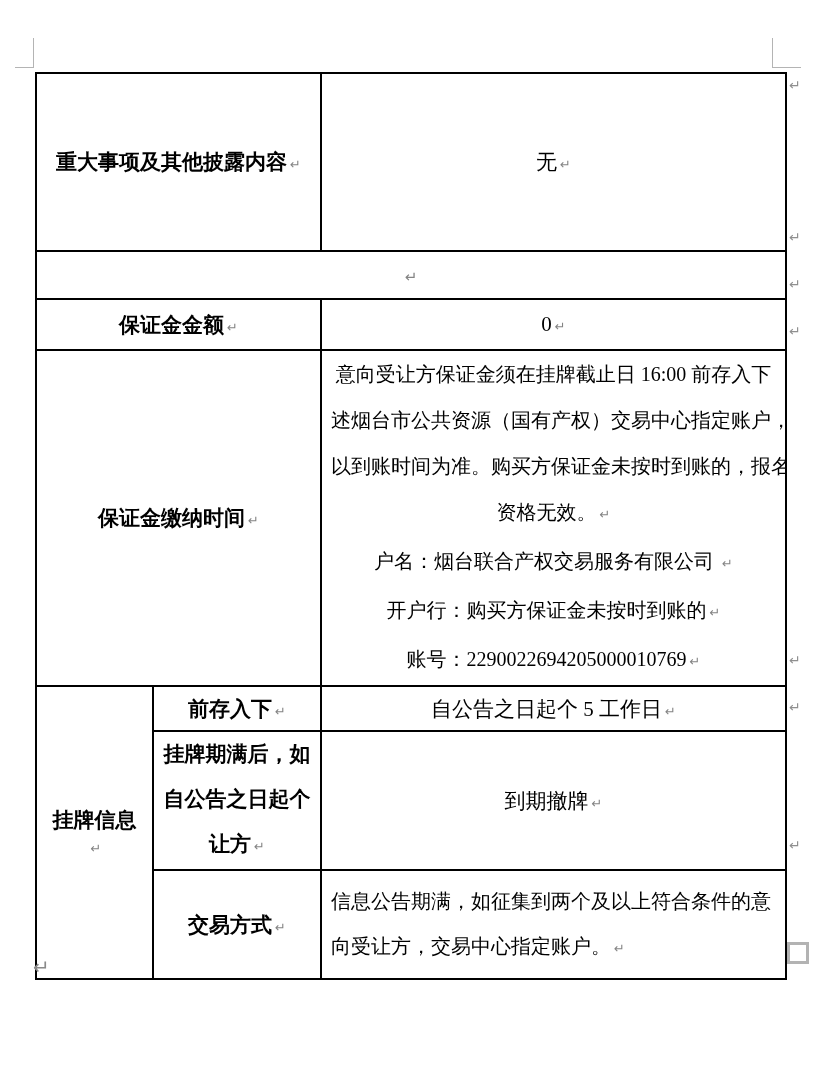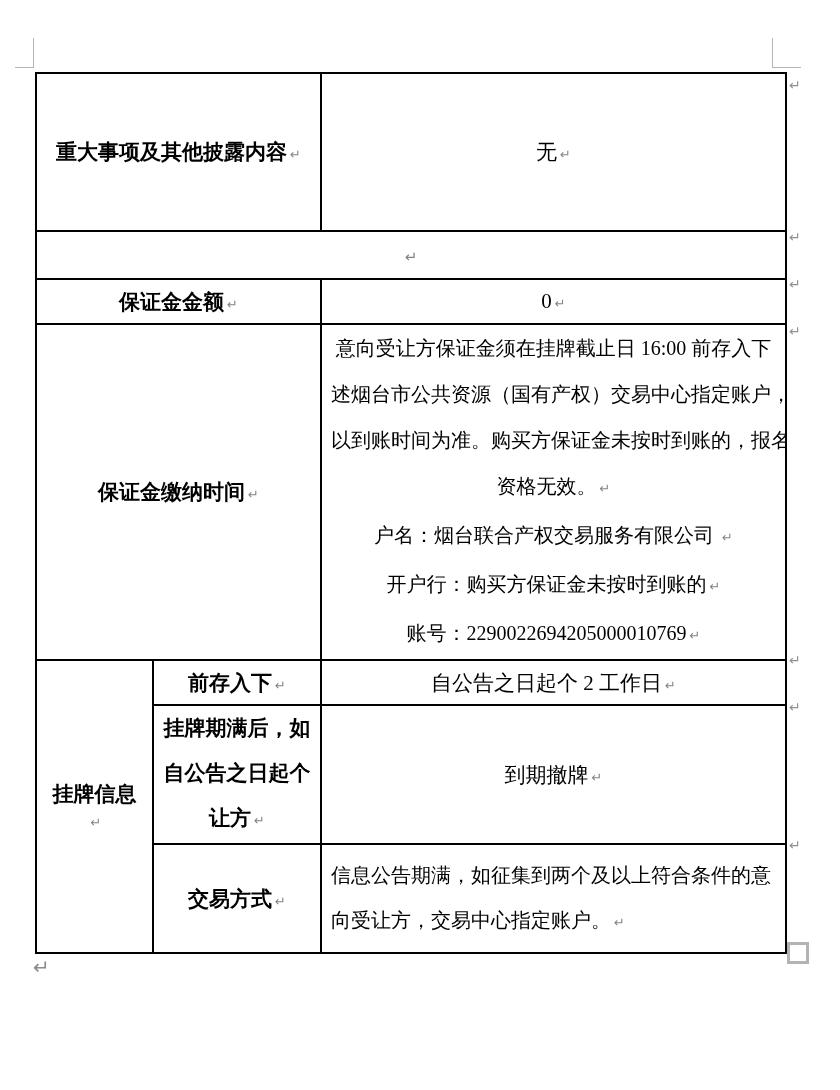--- a/index.html
+++ b/index.html
@@ -38,23 +38,23 @@
   }
   td.longcell{
     font-size:20px;
     vertical-align:middle;
   }
   .longcell .ln{line-height:46px;text-align:center;white-space:pre;}
   td.linescell{font-size:20px;vertical-align:middle;}
   .linescell .ln{line-height:45px;text-align:left;white-space:pre;}
   .lbl .ln{line-height:45px;text-align:center;white-space:pre;}
 
-  tr.r1{height:158px;}
+  tr.r1{height:178px;}
   tr.r2{height:48px;}
-  tr.r3{height:45px;margin-left:28px;}
+  tr.r3{height:51px;margin-left:28px;}
   tr.r4{height:331px;}
   tr.r5{height:45px;}
   tr.r6{height:139px;margin-left:28px;}
   tr.r7{height:109px;}
 
   
   .pm{
     color:#848484;
     font-family:"DejaVu Sans", sans-serif;
     font-size:13px;
@@ -127,21 +127,21 @@
         <div class="ln"><span>资格无效。</span><span class="pm">↵</span></div>
         <div class="ln"><span>户名：烟台联合产权交易服务有限公司 </span><span class="pm">↵</span></div>
         <div class="ln"><span>开户行：购买方保证金未按时到账的</span><span class="pm">↵</span></div>
         <div class="ln"><span>账号：2290022694205000010769</span><span class="pm">↵</span></div>
       </td>
     </tr>
 
     <tr class="r5">
       <td class="lbl" rowspan="3"><span>挂牌信息</span><span class="pm">↵</span></td>
       <td class="lbl"><span>前存入下</span><span class="pm">↵</span></td>
-      <td class="val"><span>自公告之日起个 2 工作日</span><span class="pm">↵</span></td>
+      <td class="val"><span>自公告之日起个 5 工作日</span><span class="pm">↵</span></td>
     </tr>
 
     <tr class="r6">
       <td class="lbl">
         <div class="ln"><span>挂牌期满后，如</span></div>
         <div class="ln"><span>自公告之日起个</span></div>
         <div class="ln"><span>让方</span><span class="pm">↵</span></div>
       </td>
       <td class="val"><span>到期撤牌</span><span class="pm">↵</span></td>
     </tr>

